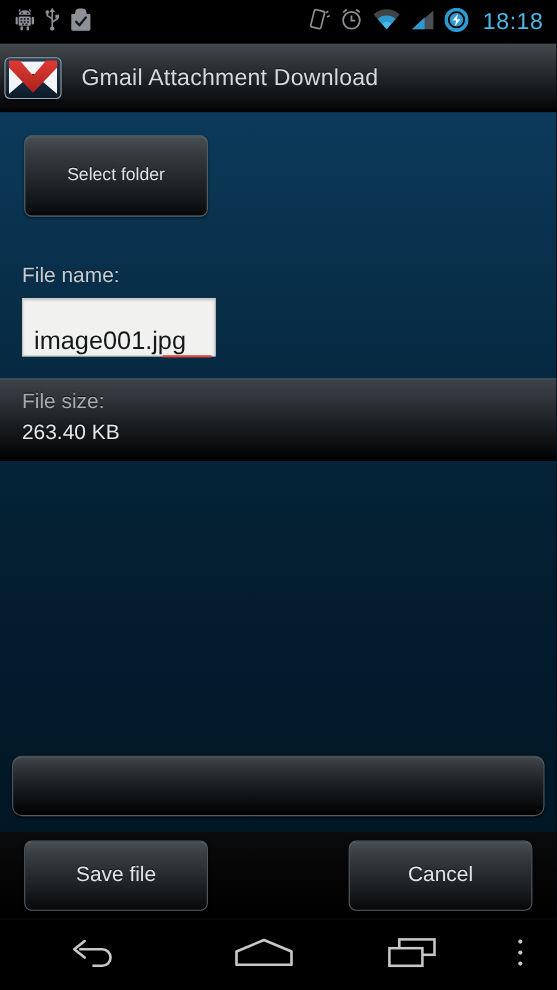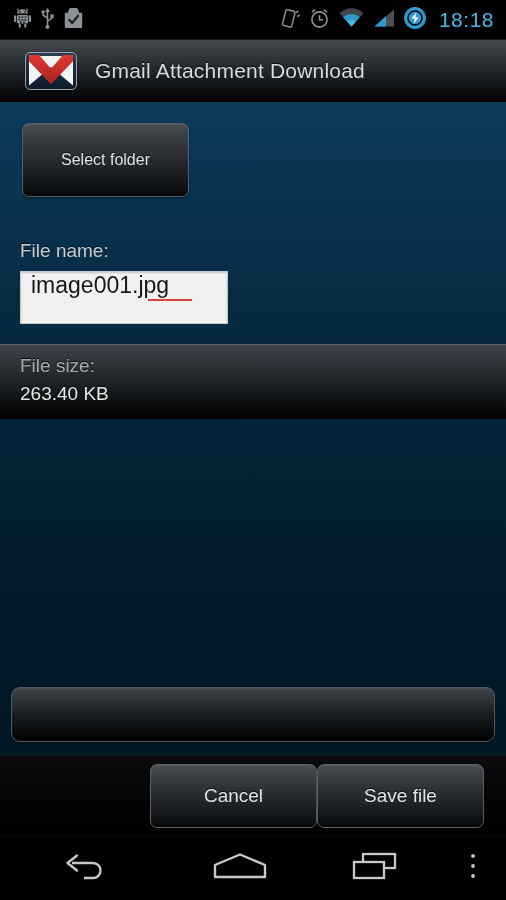--- a/index.html
+++ b/index.html
@@ -35,21 +35,21 @@
   .status-underline {
     position:absolute; left:0; right:0; bottom:0; height:1px;
     background:#1a1a1a;
   }
 
   
   .action-bar {
     height:62px; flex:0 0 62px;
     background:linear-gradient(to bottom,#44494e 0%,#34393e 22%,#1a1d20 62%,#050607 96%,#000 100%);
     display:flex; align-items:center;
-    padding-left:25px;
+    padding-left:4px;
     border-bottom:1px solid #000;
     position:relative;
   }
   .app-icon {
     width:52px; height:38px;
     border-radius:5px;
     background:linear-gradient(to bottom,#2b4055 0%,#16293c 55%,#0d1c2b 100%);
     border:1px solid #9aa5ae;
     position:relative; overflow:hidden;
     flex:0 0 auto;
@@ -112,24 +112,24 @@
     padding-right:4px;
   }
 
   
   .filename-block { padding:18px 0 20px 20px;border-radius:19px; }
   .field-label {
     color:#c8ccd0; font-size:19px; margin-bottom:9px;
     text-shadow:0 -1px 0 rgba(0,0,0,.6);
   }
   .text-input {
-    width:208px; height:53px;
+    width:176px; height:53px;
     background:#f1f1ef;
     border:1px solid #c9c9c5;
-    display:flex; align-items:flex-start;
+    display:flex; align-items:flex-end;
     padding:0 10px;
     position:relative;
     box-shadow:inset 0 1px 2px rgba(0,0,0,.18);
   }
   .text-input .tv {
     color:#15181b; font-size:23px; white-space:nowrap;
     position:relative;
   }
   .spell-underline {
     position:absolute; left:0; bottom:-2px; height:2px;
@@ -309,22 +309,22 @@
     <div class="spacer"></div>
 
     <div class="progress-wrap">
       <div class="progress-bar">
         <div class="progress-fill" style="width: 0%;"></div>
       </div>
     </div>
   </div>
 
   <div class="button-bar">
+    <button class="btn btn-action">Save file</button>
     <button class="btn btn-action btn-cancel">Cancel</button>
-    <button class="btn btn-action">Save file</button>
   </div>
 
   <div class="nav-bar">
     <div class="nav-slot nav-back">
       <span>
         <svg width="44" height="30" viewBox="0 0 44 30">
           <path d="M9 12 H30 a7.5 7.5 0 0 1 0 15 H21" fill="none" stroke="#c6c8ca" stroke-width="2.4" stroke-linecap="butt"></path>
           <path d="M14 4.5 L4.5 12 L14 19.5" fill="none" stroke="#c6c8ca" stroke-width="2.4" stroke-linecap="round" stroke-linejoin="round"></path>
         </svg>
       </span>

